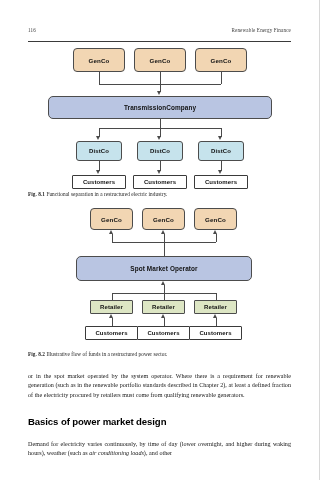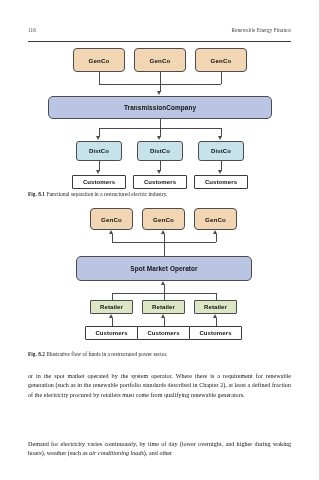--- a/index.html
+++ b/index.html
@@ -275,16 +275,17 @@
     </div>
   </div>
 
   <div class="caption cap2">
     <b>Fig. 8.2</b>
     <span>Illustrative flow of funds in a restructured power sector.</span>
   </div>
 
   <p class="body-para para1">or in the spot market operated by the system operator. Where there is a requirement for renewable generation (such as in the renewable portfolio standards described in Chapter 2), at least a defined fraction of the electricity procured by retailers must come from qualifying renewable generators.</p>
 
+  <h2 class="section-heading">Basics of power market design</h2>
 
   <p class="body-para para2"><span>Demand for electricity varies continuously, by time of day (lower overnight, and higher during waking hours), weather (such as </span><span class="ital">air conditioning loads</span><span>), and other</span></p>
 
 </div>
 
 </body></html>

